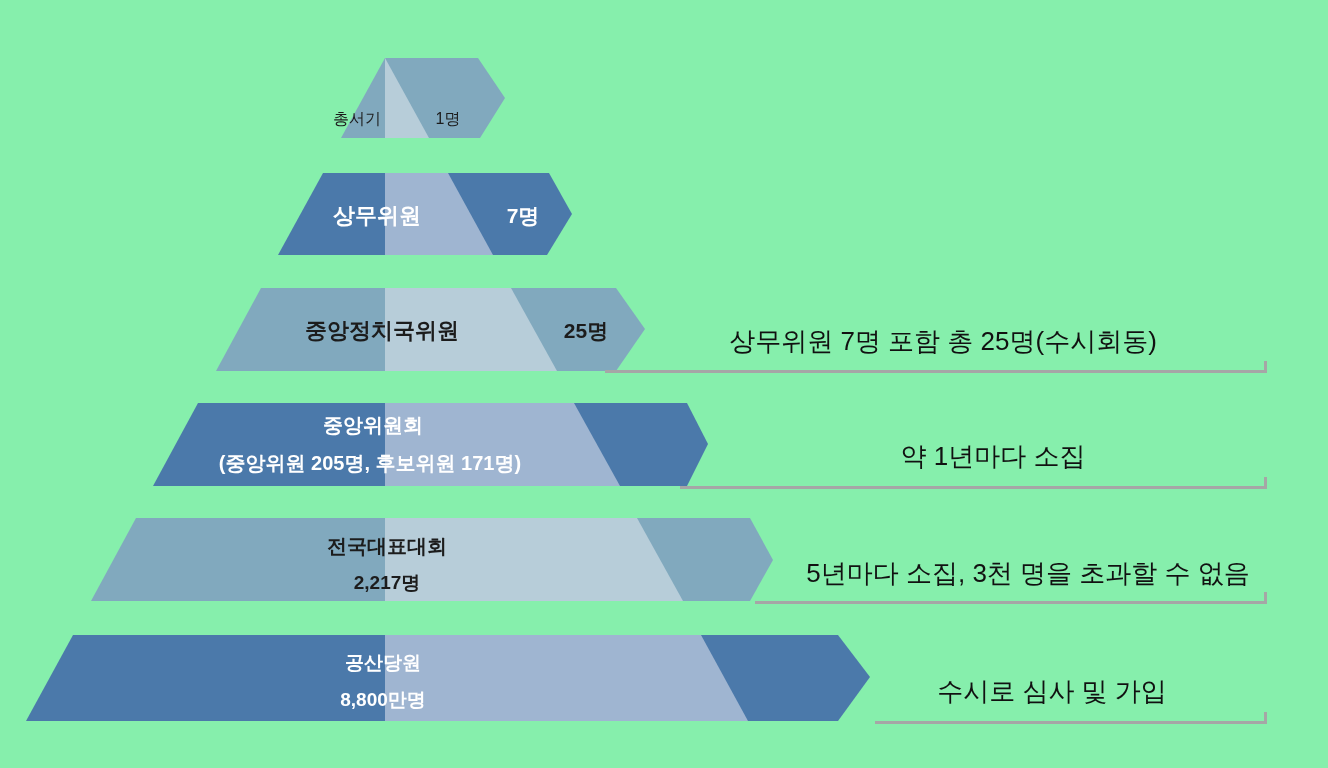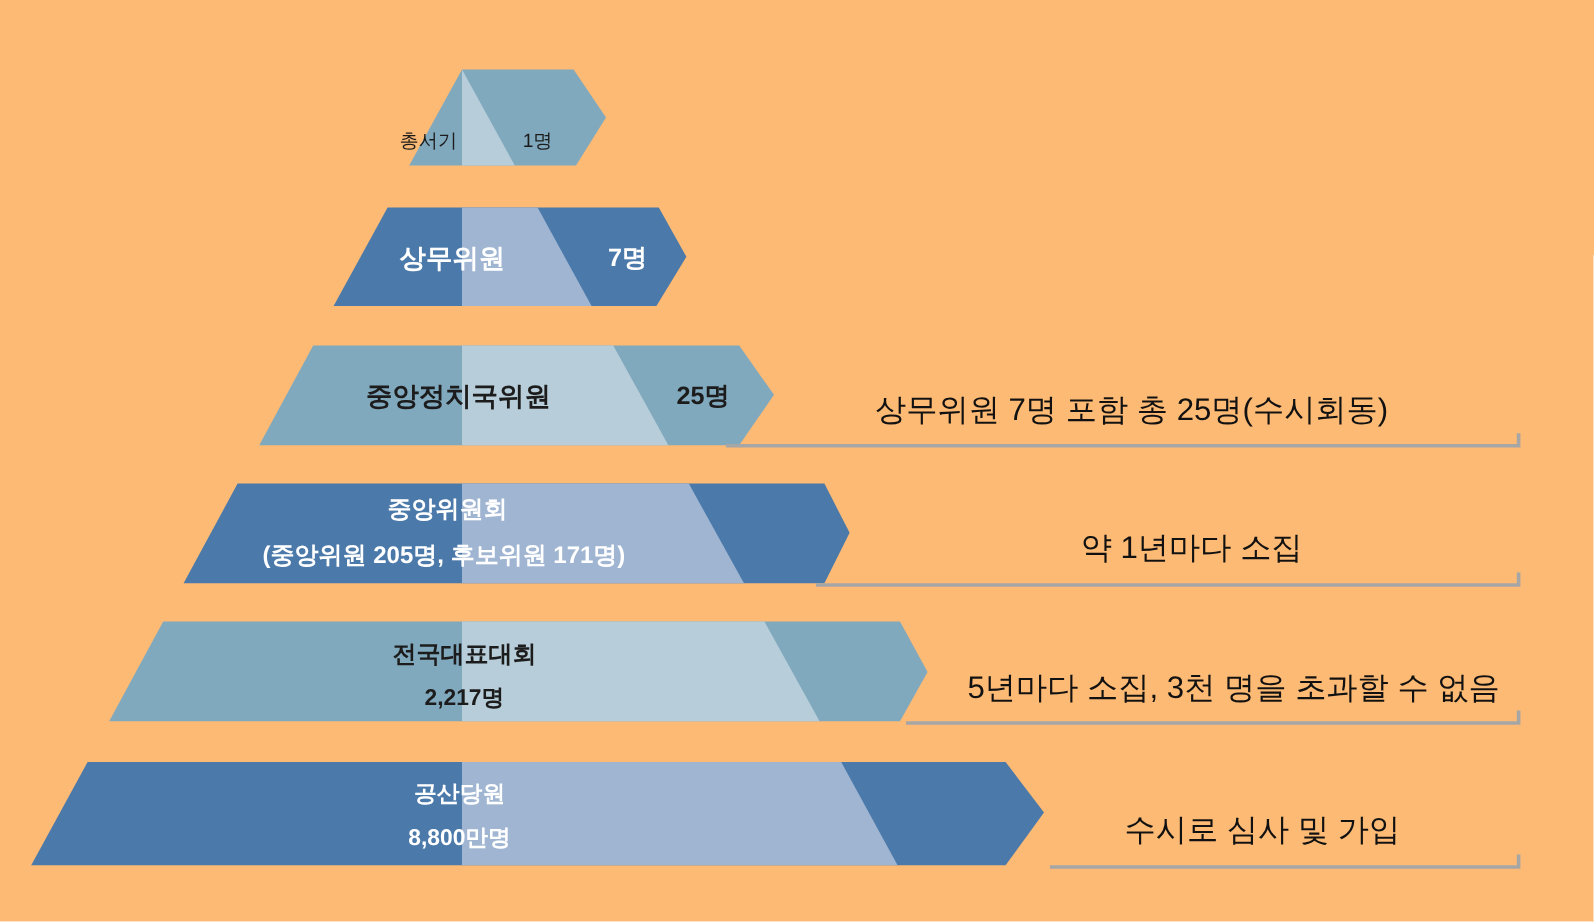--- a/index.html
+++ b/index.html
@@ -1,16 +1,16 @@
 <!DOCTYPE html>
 <html><head>
 <meta charset="utf-8">
 <style>
   html,body{margin:0;padding:0;background:#ffffff;}
-  .slide{position:relative;width:1328px;height:768px;background:#fdba74;overflow:hidden;}
+  .slide{position:relative;width:1328px;height:768px;background:#86efac;overflow:hidden;}
   svg text{font-family:"Liberation Sans","DejaVu Sans",sans-serif;}
   .t-white{fill:#ffffff;}
   .t-dark{fill:#1c1c1c;}
   .bold{font-weight:bold;}
   .semi{font-weight:600;}
   .ann{font-size:26px;font-weight:500;fill:#111111;}
   .ann-line{fill:none;stroke-width:3;}
   .sz16{font-size:16px;}
   .sz19{font-size:19px;}
   .sz20{font-size:20px;}

